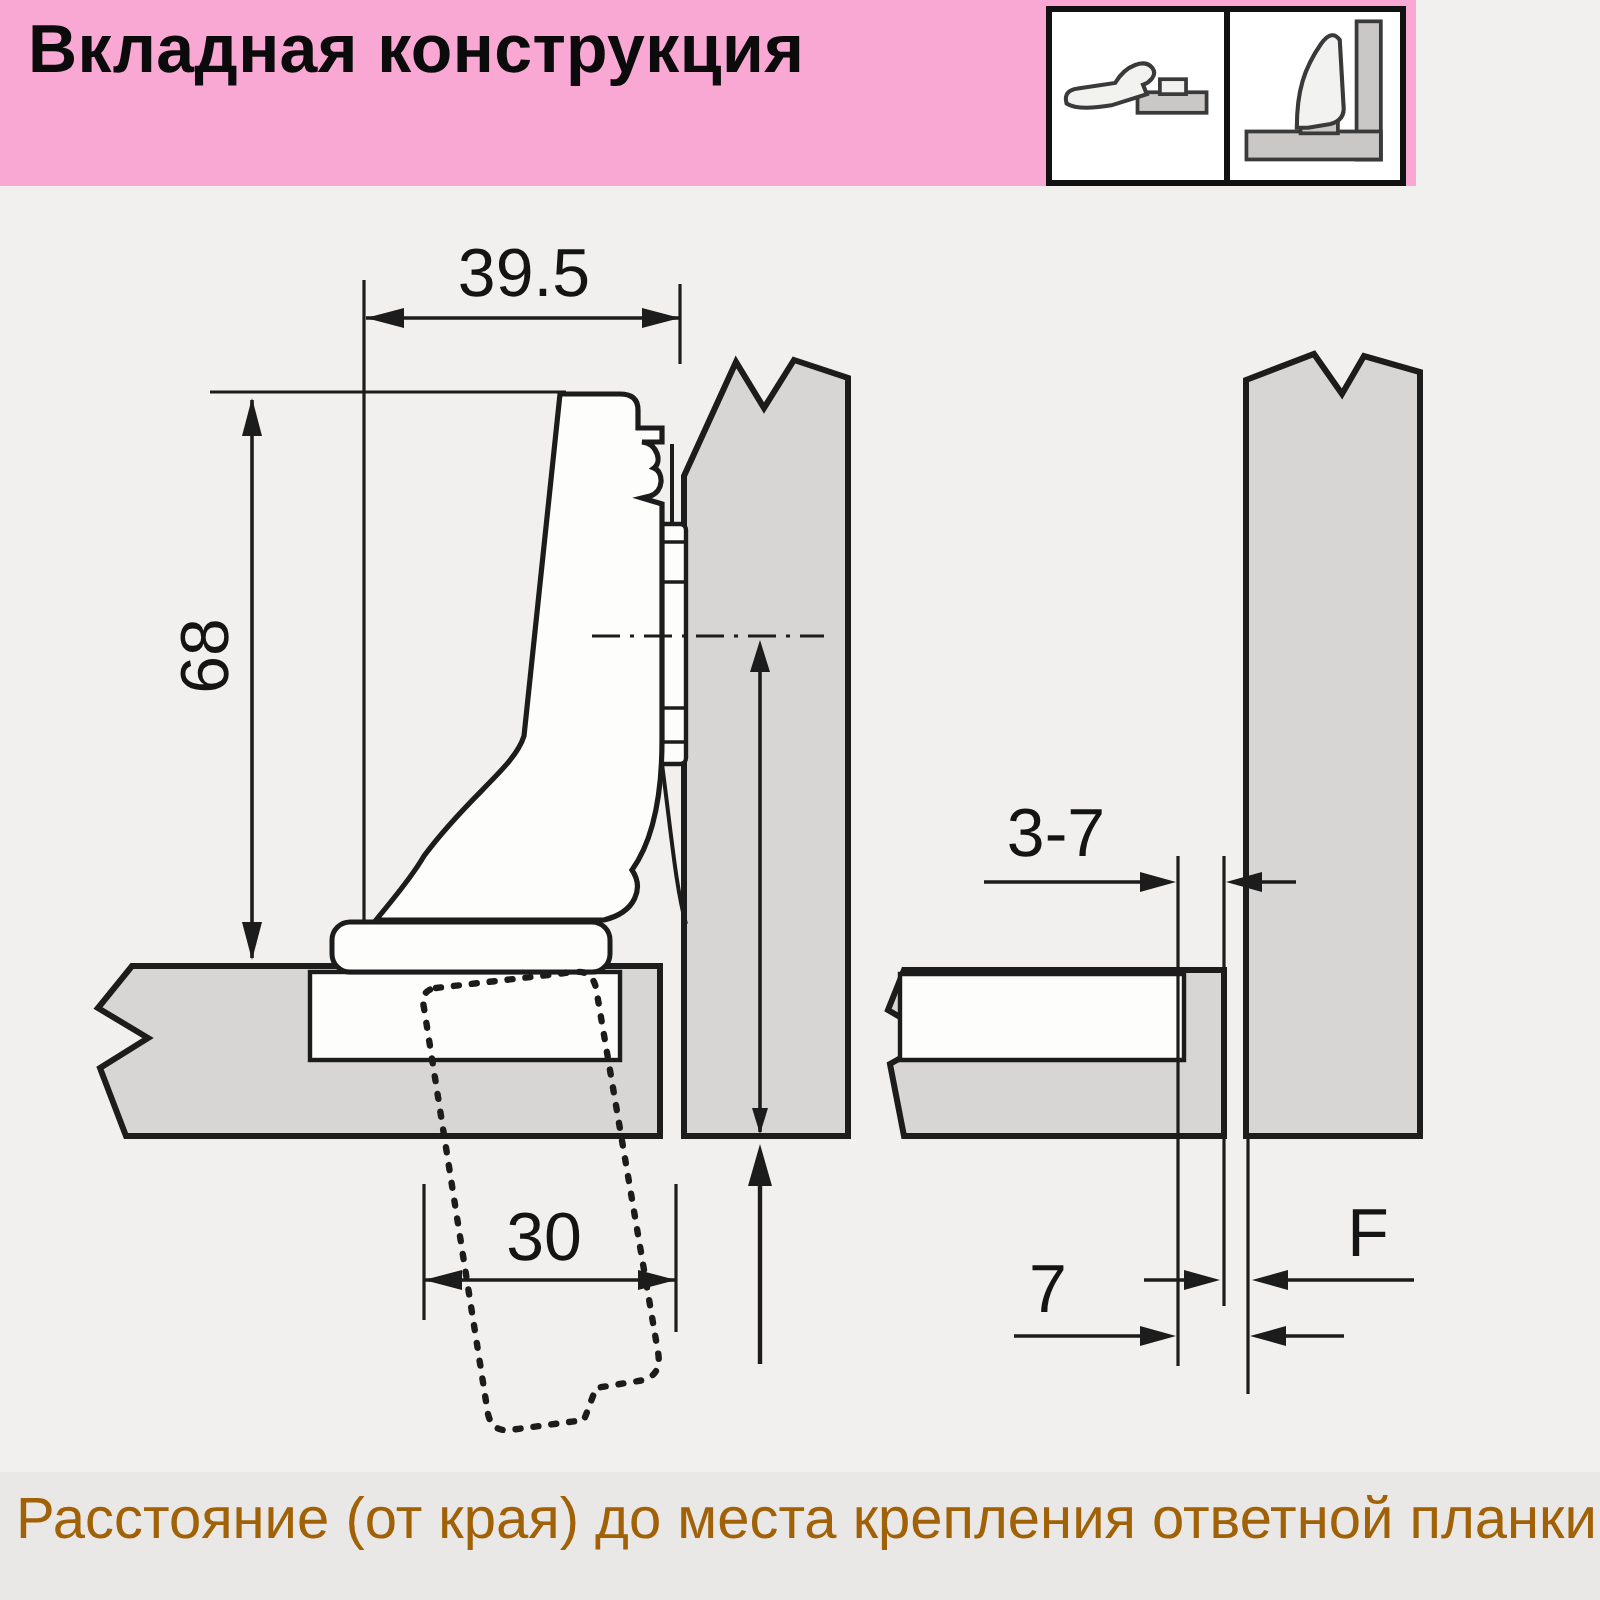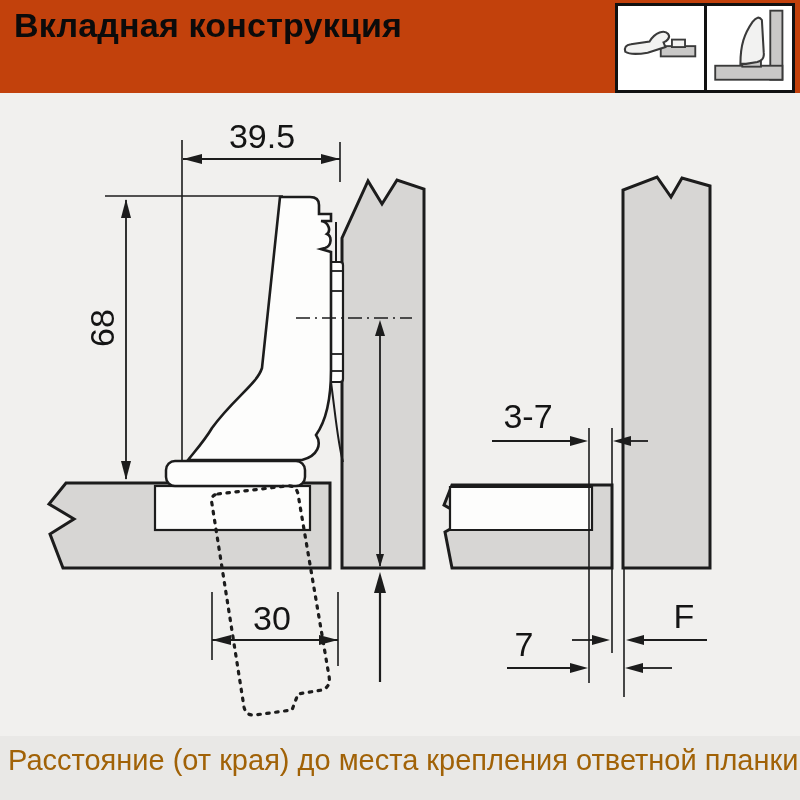--- a/index.html
+++ b/index.html
@@ -3,22 +3,22 @@
 <meta charset="utf-8">
 <style>
   html,body{margin:0;padding:0;}
   body{
     width:800px;height:800px;overflow:hidden;
     font-family:"Liberation Sans", sans-serif;
     background:#f1f0ee;
   }
   
   .header{
-    position:relative;width:800px;height:93px;
-    background:#c2410c;
+    position:relative;width:708px;height:93px;
+    background:#f9a8d4;
   }
   .header .title{
     position:absolute;left:14px;top:6px;
     font-size:34px;font-weight:bold;color:#0b0b0b;
     letter-spacing:0.2px;
   }
   .icon-box{
     position:absolute;top:3px;right:5px;width:180px;height:90px;
     background:#ffffff;border:3px solid #111;box-sizing:border-box;
     display:flex;

